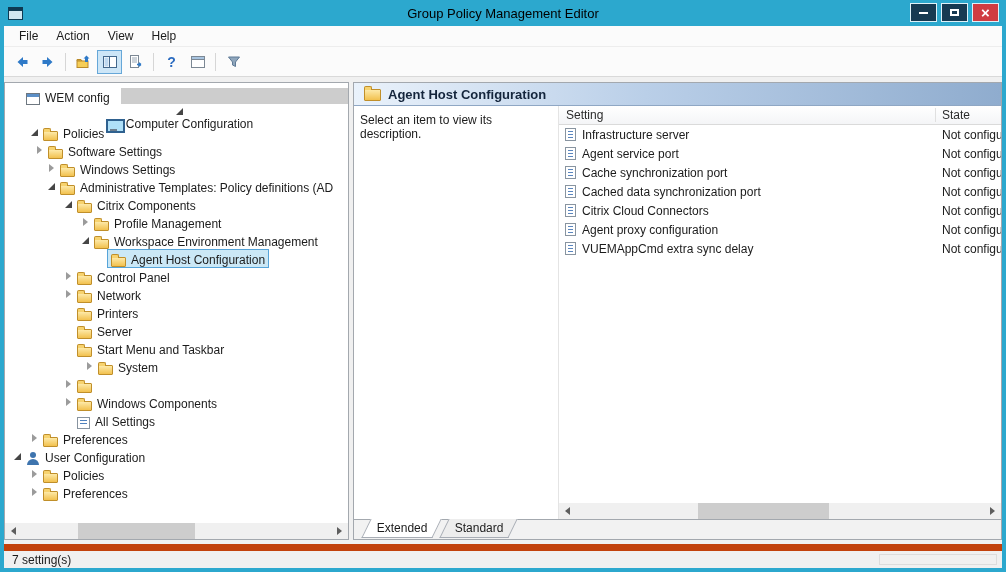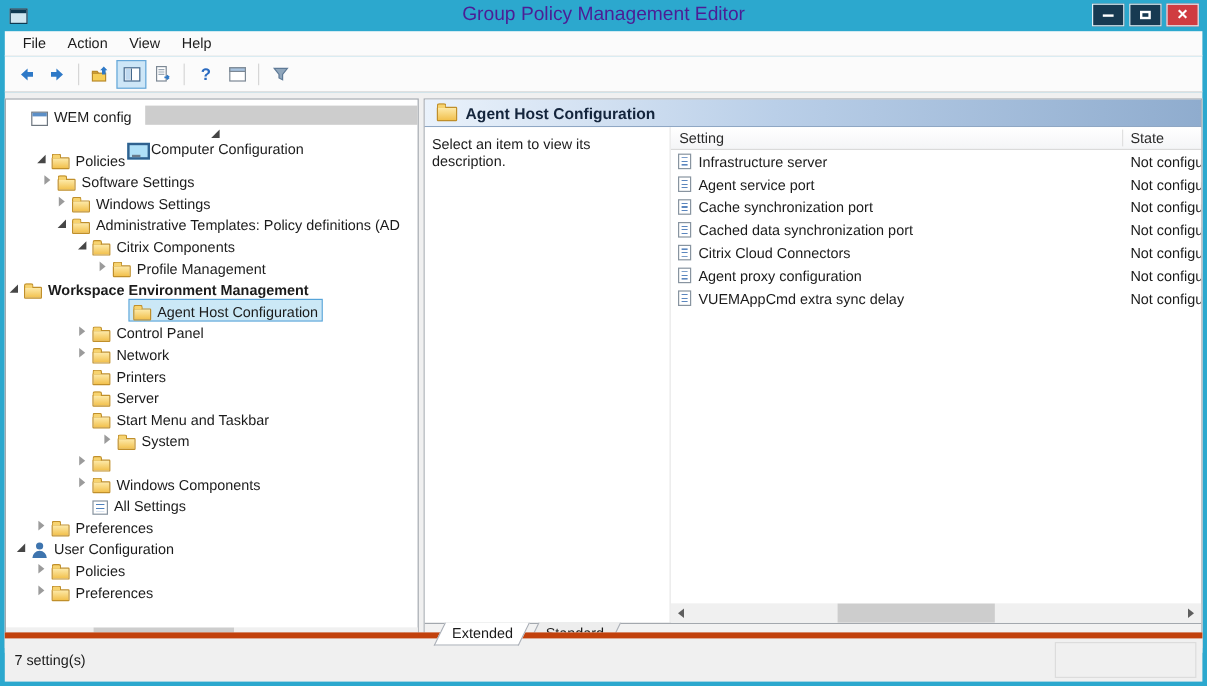--- a/index.html
+++ b/index.html
@@ -5,21 +5,21 @@
   * { box-sizing: border-box; margin: 0; padding: 0; }
   html,body { width:1006px; height:572px; overflow:hidden; }
   body { font-family:"Liberation Sans","DejaVu Sans",sans-serif; font-size:12px; color:#1b1b1b; background:#fff; position:relative; }
 
   .window { position:absolute; inset:0; background:#2CA8CE; }
 
   
   .titlebar { position:absolute; top:0; left:0; right:0; height:26px; display:flex; align-items:center; }
   .app-icon { width:15px; height:13px; border:1px solid #0E3A52; background:#CFE6F0; position:relative; margin-left:8px; flex:0 0 15px; }
   .app-icon::before { content:""; position:absolute; left:0; right:0; top:0; height:3px; background:#0E3A52; }
-  .title { position:absolute; left:0; right:0; text-align:center; font-size:16px; color:#4c1d95; }
+  .title { position:absolute; left:0; right:0; text-align:center; font-size:13px; color:#000000; }
   .win-controls { position:absolute; right:7px; top:3px; display:flex; gap:4px; z-index:5; }
   .wbtn { width:27px; height:19px; display:flex; align-items:center; justify-content:center; border:1px solid #DFF1F8; cursor:default; }
   .wbtn.min,.wbtn.max { background:#173A52; }
   .wbtn.close { background:#D03C41; }
   .g-min { width:9px; height:2px; background:#fff; display:block; }
   .g-max { width:9px; height:7px; border:2px solid #fff; display:block; }
   .g-x { color:#fff; font-size:15px; font-weight:bold; line-height:1; }
   .g-x::before { content:"\00D7"; }
 
   
@@ -92,21 +92,21 @@
   .lstate { position:absolute; left:383px; white-space:nowrap; }
   .list-scroll { position:relative; flex:0 0 16px; height:16px; background:#F0F0F0; display:flex; }
 
   
   .tabs-strip { flex:0 0 20px; border-top:1px solid #A3A8AE; background:#F2F2F2; display:flex; align-items:flex-start; padding-left:12px; }
   .tab { transform:skewX(-26deg); border:1px solid #A8ADB5; border-top:none; margin-top:-1px; height:19px; margin-right:7px; background:#EDEDED; }
   .tab.active { background:#FFFFFF; z-index:2; }
   .tab-label { display:inline-block; transform:skewX(26deg); padding:2px 9px 0 9px; }
 
   
-  .statusbar { position:absolute; left:4px; right:4px; bottom:4px; height:41px; background:#F0F0F0; border-top:5px solid #c2410c; display:flex; align-items:center; padding-left:8px; }
+  .statusbar { position:absolute; left:4px; right:4px; bottom:4px; height:24px; background:#F0F0F0; border-top:7px solid #c2410c; display:flex; align-items:center; padding-left:8px; }
   .status-pane { position:absolute; right:5px; top:3px; bottom:3px; width:118px; border:1px solid #DCDCDC; background:#F0F0F0; }
 </style>
 </head>
 <body>
 
 <div class="window">
 
   <div class="titlebar">
     <span class="app-icon"></span>
     <div class="title">Group Policy Management Editor</div>
@@ -235,21 +235,21 @@
               <span class="tlabel">Citrix Components</span>
             </span>
           </div>
           <div class="trow" style="padding-left: 74px;">
             <span class="glyph g-col"></span>
             <span class="box">
               <span class="ticon i-folder"></span>
               <span class="tlabel">Profile Management</span>
             </span>
           </div>
-          <div class="trow" style=" font-weight: bold;">
+          <div class="trow" style="padding-left: 74px;">
             <span class="glyph g-exp"></span>
             <span class="box">
               <span class="ticon i-folder"></span>
               <span class="tlabel">Workspace Environment Management</span>
             </span>
           </div>
           <div class="trow sel" style="padding-left: 91px;">
             <span class="glyph"></span>
             <span class="box">
               <span class="ticon i-folder"></span>

